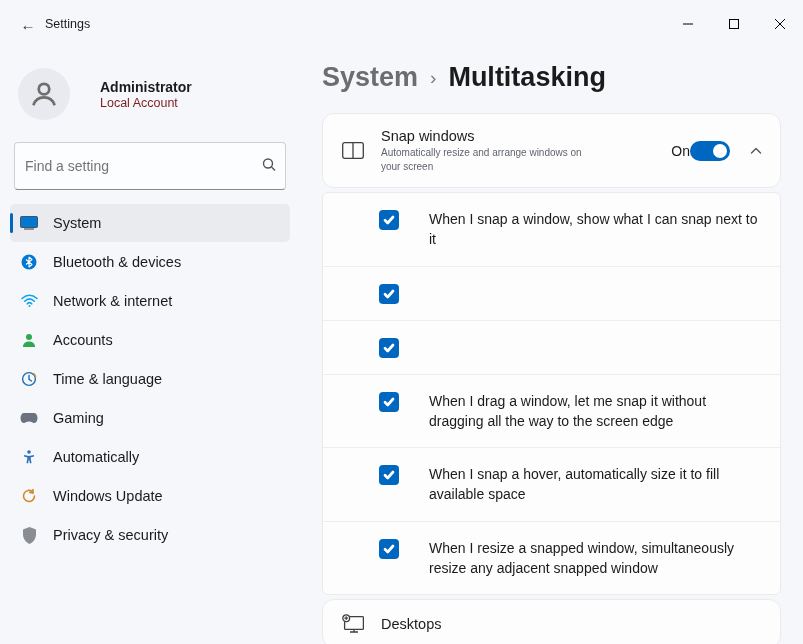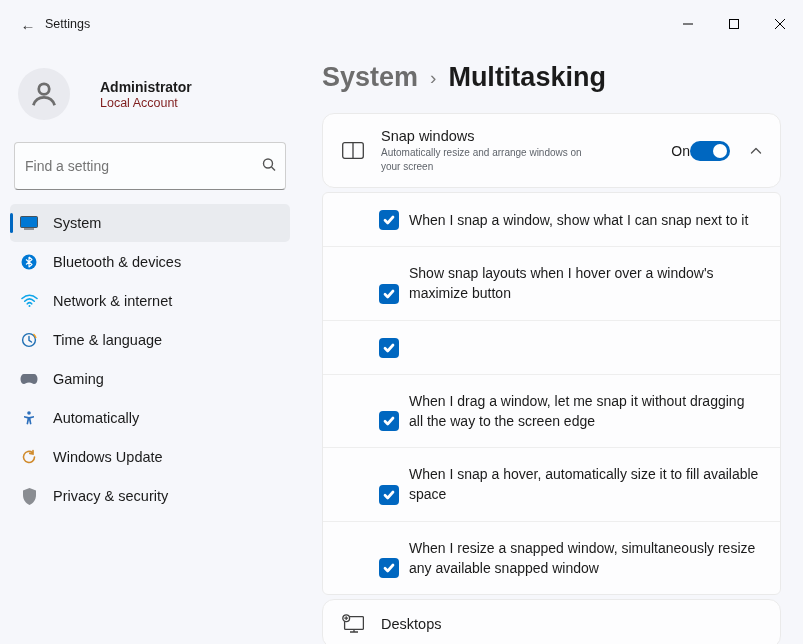--- a/index.html
+++ b/index.html
@@ -36,21 +36,21 @@
     .card-icon{width:24px;display:flex;justify-content:center;color:#404040}
     .card-titles{flex:1}
     .card-title{font-size:14.5px}
     .card-sub{font-size:10px;color:#5f646b;margin-top:2px;line-height:1.35;max-width:220px}
     .toggle-wrap{display:flex;align-items:center;}
     .toggle-label{font-size:14px}
     .toggle{width:40px;height:20px;border-radius:10px;background:#0067c0;position:relative;cursor:pointer}
     .toggle::after{content:"";position:absolute;right:3px;top:3px;width:14px;height:14px;border-radius:50%;background:#fff}
     .chev{width:20px;color:#555;font-size:13px;display:flex;justify-content:center;cursor:pointer}
     .checklist{background:#fdfdfe;border:1px solid #eaeaea;border-radius:6px;margin-bottom:4px}
-    .check-row{display:flex;align-items:flex-end;padding:16px 18px 16px 56px;gap:10px;border-top:1px solid #eee}
+    .check-row{display:flex;align-items:flex-start;padding:16px 18px 16px 56px;gap:30px;border-top:1px solid #eee}
     .check-row:first-child{border-top:none}
     .cbx{width:20px;height:20px;border-radius:4px;background:#0067c0;flex-shrink:0;display:flex;align-items:center;justify-content:center;cursor:pointer;margin-top:1px}
     .cbx svg{width:12px;height:12px;stroke:#fff;stroke-width:2.7;fill:none;stroke-linecap:round;stroke-linejoin:round}
     .check-label{font-size:14px;line-height:1.45}
   </style>
 </head>
 <body>
 
 <div class="window">
   <div class="titlebar">
@@ -127,20 +127,29 @@
                 <path d="M1 4.5 Q8.5 -2 16 4.5"></path>
                 <path d="M3.7 7.2 Q8.5 2.5 13.3 7.2"></path>
                 <path d="M6.3 9.8 Q8.5 7.5 10.7 9.8"></path>
                 <circle cx="8.5" cy="12" r="1" fill="#0ea5e9" stroke="none"></circle>
               </svg>
             </span>
           <span>Network &amp; internet</span>
         </li>
         <li class="nav-item">
           <span class="nav-icon">
+              <svg width="16" height="16" viewBox="0 0 16 16" fill="#2fa84f">
+                <circle cx="8" cy="5" r="3"></circle>
+                <path d="M2 15 C2 11 5 9.5 8 9.5 S14 11 14 15 Z"></path>
+              </svg>
+            </span>
+          <span>Accounts</span>
+        </li>
+        <li class="nav-item">
+          <span class="nav-icon">
               <svg width="16" height="16" viewBox="0 0 16 16" fill="none" stroke="#1f6fb3" stroke-width="1.4">
                 <circle cx="8" cy="8" r="6.4"></circle>
                 <path d="M8 4.5 V8.3 L10.5 10" stroke-linecap="round"></path>
                 <path d="M12.5 2 A8 8 0 0 1 15 6" stroke="#f4a020"></path>
               </svg>
             </span>
           <span>Time &amp; language</span>
         </li>
         <li class="nav-item">
           <span class="nav-icon">
@@ -218,21 +227,20 @@
               </svg>
             </div>
           <div class="check-label">When I snap a window, show what I can snap next to it</div>
         </div>
         <div class="check-row">
           <div class="cbx">
               <svg viewBox="0 0 12 12">
                 <path d="M2 6.3 L4.7 9 L10 3"></path>
               </svg>
             </div>
-          <div class="check-label">Show snap layouts when I hover over a window's maximize button</div>
         </div>
         <div class="check-row">
           <div class="cbx">
               <svg viewBox="0 0 12 12">
                 <path d="M2 6.3 L4.7 9 L10 3"></path>
               </svg>
             </div>
         </div>
         <div class="check-row">
           <div class="cbx">
@@ -249,21 +257,21 @@
               </svg>
             </div>
           <div class="check-label">When I snap a hover, automatically size it to fill available space</div>
         </div>
         <div class="check-row">
           <div class="cbx">
               <svg viewBox="0 0 12 12">
                 <path d="M2 6.3 L4.7 9 L10 3"></path>
               </svg>
             </div>
-          <div class="check-label">When I resize a snapped window, simultaneously resize any available snapped window</div>
+          <div class="check-label">When I resize a snapped window, simultaneously resize any adjacent snapped window</div>
         </div>
       </div>
 
       <div class="card">
         <div class="card-row">
           <span class="card-icon">
             <svg width="22" height="19" viewBox="0 0 22 19" fill="none" stroke="#404040" stroke-width="1.3">
                 <rect x="2.6" y="2.6" width="18.8" height="12.8" rx="1"></rect>
                 <path d="M8 18 H16 M12 15.4 V18"></path>
                 <circle cx="4.2" cy="4.2" r="3.4" fill="#fff" stroke="#404040"></circle>

